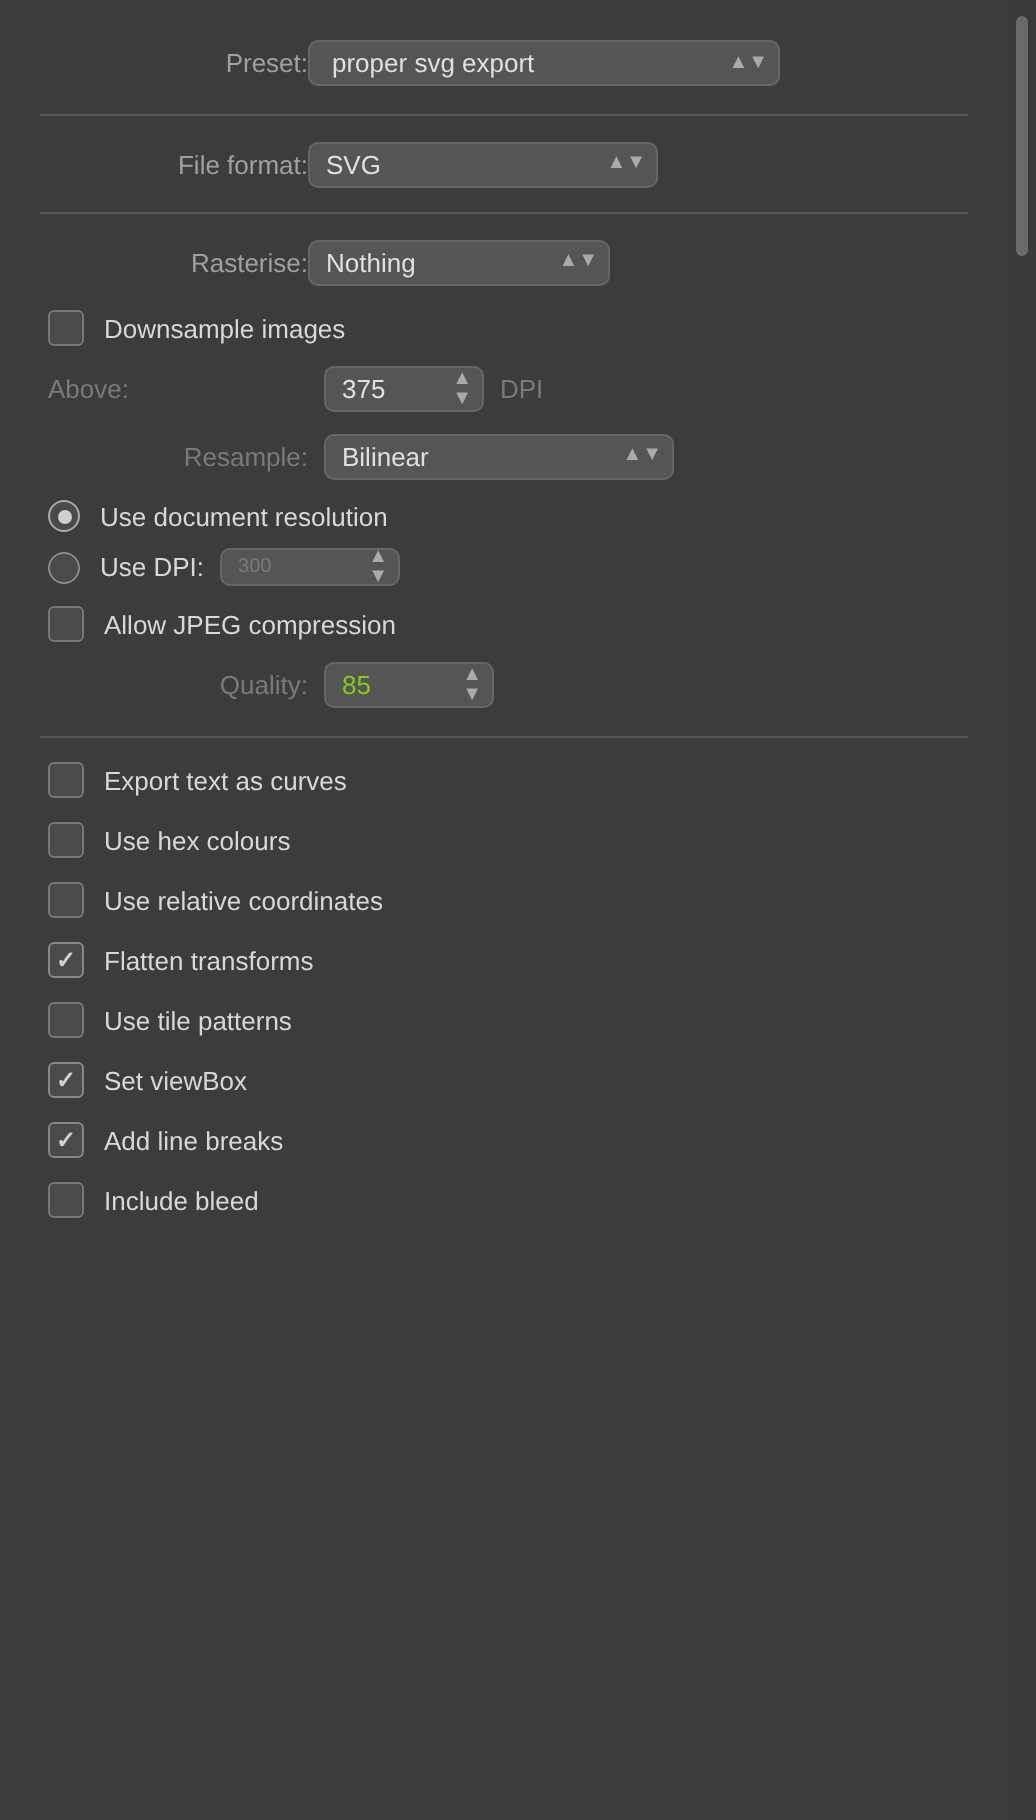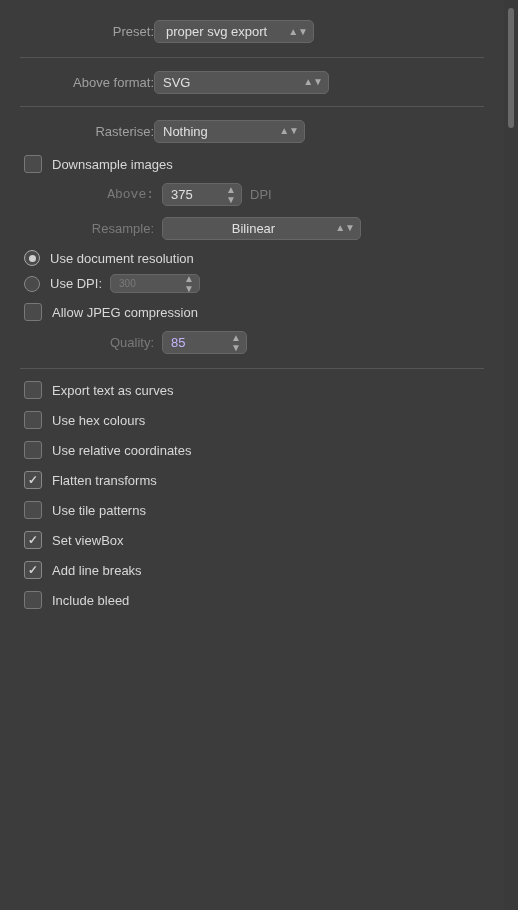--- a/index.html
+++ b/index.html
@@ -203,35 +203,34 @@
     }
 
     .quality-row {
       display: flex;
       align-items: center;
       padding: 4px 20px 4px 24px;
     }
 
     
     .preset-dropdown {
-      width: 160px;
+      width: 236px;
       padding-left: 11px;
     }
 
     .format-dropdown {
       width: 175px;
     }
 
     .rasterise-dropdown {
       width: 151px;
     }
 
     .resample-dropdown {
-      width: 199px;
-      text-align: center;
+      width: 175px;
     }
 
   </style>
 </head>
 <body>
 
 <div style="position:relative; width:518px; height:910px; overflow:hidden;">
 
   <div class="container" style="width:504px;">
 
@@ -241,21 +240,21 @@
         <select class="dropdown preset-dropdown">
           <option>proper svg export</option>
         </select>
         <span class="dropdown-arrow">▲▼</span>
       </div>
     </div>
 
     <div class="separator"></div>
 
     <div class="row">
-      <div class="row-label" style="width:130px; min-width:130px;">Above format:</div>
+      <div class="row-label" style="width:130px; min-width:130px;">File format:</div>
       <div class="stepper-wrapper">
         <select class="dropdown format-dropdown">
           <option>SVG</option>
         </select>
         <span class="dropdown-arrow">▲▼</span>
       </div>
     </div>
 
     <div class="separator"></div>
 
@@ -268,21 +267,21 @@
         <span class="dropdown-arrow">▲▼</span>
       </div>
     </div>
 
     <div class="checkbox-row">
       <div class="checkbox-wrapper"></div>
       <span>Downsample images</span>
     </div>
 
     <div class="above-row">
-      <div class="label-dim" style="width:130px; min-width:130px; text-align:right; padding-right: 0; font-family: Liberation Mono, monospace;">Above:</div>
+      <div class="label-dim" style="width:130px; min-width:130px; padding-right: 0;">Above:</div>
       <div class="stepper-wrapper" style="margin-left:8px;">
         <select class="dropdown" style="width:80px;">
           <option>375</option>
         </select>
         <span class="dropdown-arrow">▲<br>▼</span>
       </div>
       <span class="dpi-label" style="margin-left:8px;">DPI</span>
     </div>
 
     <div class="row">
@@ -310,21 +309,21 @@
     </div>
 
     <div class="checkbox-row">
       <div class="checkbox-wrapper"></div>
       <span>Allow JPEG compression</span>
     </div>
 
     <div class="quality-row">
       <div class="label-dim" style="width:130px; min-width:130px; text-align:right; margin-right:8px;">Quality:</div>
       <div class="stepper-wrapper">
-        <select class="dropdown" style="width:85px; color:#c4b5fd;">
+        <select class="dropdown" style="width:85px; color:#84cc16;">
           <option>85</option>
         </select>
         <span class="dropdown-arrow">▲<br>▼</span>
       </div>
     </div>
 
     <div class="separator" style="margin-top:10px;"></div>
 
     <div id="checkboxes-container">
     <div class="checkbox-row">

